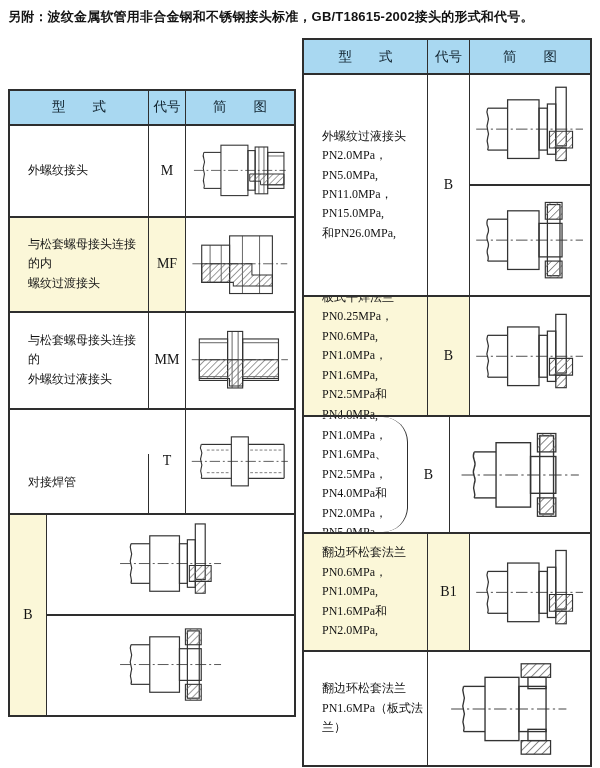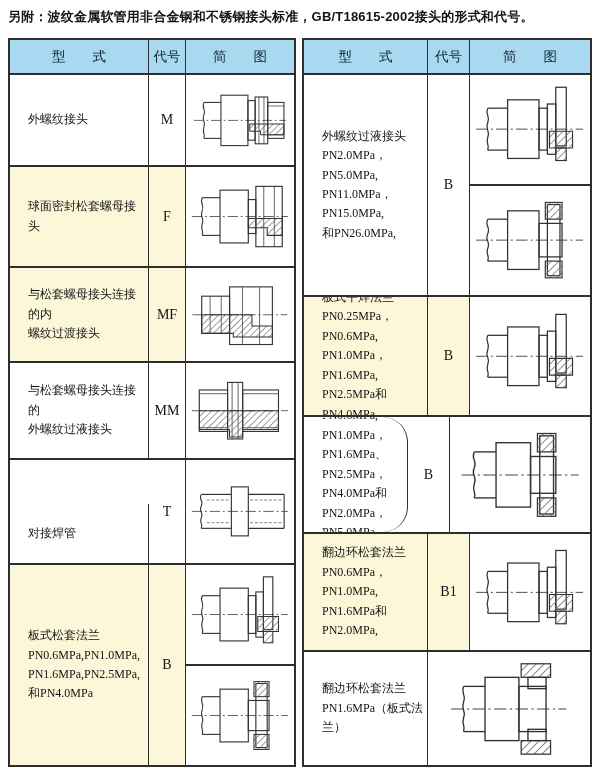--- a/index.html
+++ b/index.html
@@ -62,40 +62,20 @@
                 <line x1="76.2" y1="20" x2="76.2" y2="72" stroke="#333" stroke-width="0.8" fill="none"></line>
                 <line x1="81.8" y1="20" x2="81.8" y2="72" stroke="#333" stroke-width="0.8" fill="none"></line>
                 <rect x="86" y="26" width="18" height="40" stroke="#333" stroke-width="1.2" fill="none"></rect>
                 <line x1="86" y1="30" x2="104" y2="30" stroke="#333" stroke-width="0.8" fill="none"></line>
                 <line x1="86" y1="62" x2="104" y2="62" stroke="#333" stroke-width="0.8" fill="none"></line>
                 <polygon points="66,50 104,50 104,62 78,62 78,58 66,58" stroke="#333" stroke-width="1.1" fill="url(#hatch)"></polygon>
               </svg>
             </div>
           </div>
         </div>
-        <div class="row" style="height: 101px;">
-          <div class="cell type tint" style="width: 139px; flex: 0 0 auto;">球面密封松套螺母接头</div>
-          <div class="cell code tint" style="width: 37px; flex: 0 0 auto;">F</div>
-          <div class="cell diagram" style="flex: 1 1 0%;">
-            <div class="dcell">
-              <svg viewBox="0 0 110 92" class="diag">
-                <line x1="4" y1="46" x2="106" y2="46" stroke="#444" stroke-width="0.9" stroke-dasharray="11 3 2 3"></line>
-                <path d="M15,26 c-3,7.199999999999999 3,6.800000000000001 0,14 c-3,7.199999999999999 3,6.800000000000001 0,14 c-2,6.4 2,6 0,12" stroke="#333" stroke-width="1.2" fill="none"></path>
-                <line x1="15" y1="26" x2="34" y2="26" stroke="#333" stroke-width="1.2" fill="none"></line>
-                <line x1="15" y1="66" x2="34" y2="66" stroke="#333" stroke-width="1.2" fill="none"></line>
-                <rect x="34" y="18" width="30" height="56" stroke="#333" stroke-width="1.2" fill="none"></rect>
-                <rect x="64" y="28" width="8" height="36" stroke="#333" stroke-width="1.2" fill="none"></rect>
-                <rect x="72" y="14" width="28" height="64" stroke="#333" stroke-width="1.2" fill="none"></rect>
-                <line x1="80.4" y1="14" x2="80.4" y2="78" stroke="#333" stroke-width="0.8" fill="none"></line>
-                <line x1="91.6" y1="14" x2="91.6" y2="78" stroke="#333" stroke-width="0.8" fill="none"></line>
-                <polygon points="64,48 100,48 100,66 84,66 84,58 64,58" stroke="#333" stroke-width="1.1" fill="url(#hatch)"></polygon>
-              </svg>
-            </div>
-          </div>
-        </div>
         <div class="row" style="height: 95px;">
           <div class="cell type tint" style="width: 139px; flex: 0 0 auto;">与松套螺母接头连接的内
 螺纹过渡接头</div>
           <div class="cell code tint" style="width: 37px; flex: 0 0 auto;">MF</div>
           <div class="cell diagram" style="flex: 1 1 0%;">
             <div class="dcell">
               <svg viewBox="0 0 110 92" class="diag">
                 <line x1="4" y1="46" x2="106" y2="46" stroke="#444" stroke-width="0.9" stroke-dasharray="11 3 2 3"></line>
                 <rect x="14" y="26" width="30" height="40" stroke="#333" stroke-width="1.2" fill="none"></rect>
                 <line x1="23" y1="26" x2="23" y2="66" stroke="#333" stroke-width="0.8" fill="none"></line>
@@ -146,24 +126,20 @@
                 <line x1="64" y1="28" x2="102" y2="28" stroke="#333" stroke-width="1.2" fill="none"></line>
                 <line x1="64" y1="64" x2="102" y2="64" stroke="#333" stroke-width="1.2" fill="none"></line>
                 <line x1="102" y1="28" x2="102" y2="64" stroke="#333" stroke-width="1.2" fill="none"></line>
                 <line x1="66" y1="34" x2="100" y2="34" stroke="#555" stroke-width="0.8" stroke-dasharray="3 2"></line>
                 <line x1="66" y1="58" x2="100" y2="58" stroke="#555" stroke-width="0.8" stroke-dasharray="3 2"></line>
               </svg>
             </div>
           </div>
         </div>
         <div class="row" style="height: 202px;">
-          <div class="cell type tint" style="width: 139px; flex: 0 0 auto;">板式松套法兰
-PN0.6MPa,PN1.0MPa,
-PN1.6MPa,PN2.5MPa,
-和PN4.0MPa</div>
           <div class="cell code tint" style="width: 37px; flex: 0 0 auto;">B</div>
           <div class="cell diagram" style="flex: 1 1 0%;">
             <div class="dcell">
               <svg viewBox="0 0 110 92" class="diag">
                 <line x1="4" y1="46" x2="106" y2="46" stroke="#444" stroke-width="0.9" stroke-dasharray="11 3 2 3"></line>
                 <path d="M15,26 c-3,7.199999999999999 3,6.800000000000001 0,14 c-3,7.199999999999999 3,6.800000000000001 0,14 c-2,6.4 2,6 0,12" stroke="#333" stroke-width="1.2" fill="none"></path>
                 <line x1="15" y1="26" x2="34" y2="26" stroke="#333" stroke-width="1.2" fill="none"></line>
                 <line x1="15" y1="66" x2="34" y2="66" stroke="#333" stroke-width="1.2" fill="none"></line>
                 <rect x="34" y="18" width="30" height="56" stroke="#333" stroke-width="1.2" fill="none"></rect>
                 <rect x="64" y="26" width="8" height="40" stroke="#333" stroke-width="1.2" fill="none"></rect>

